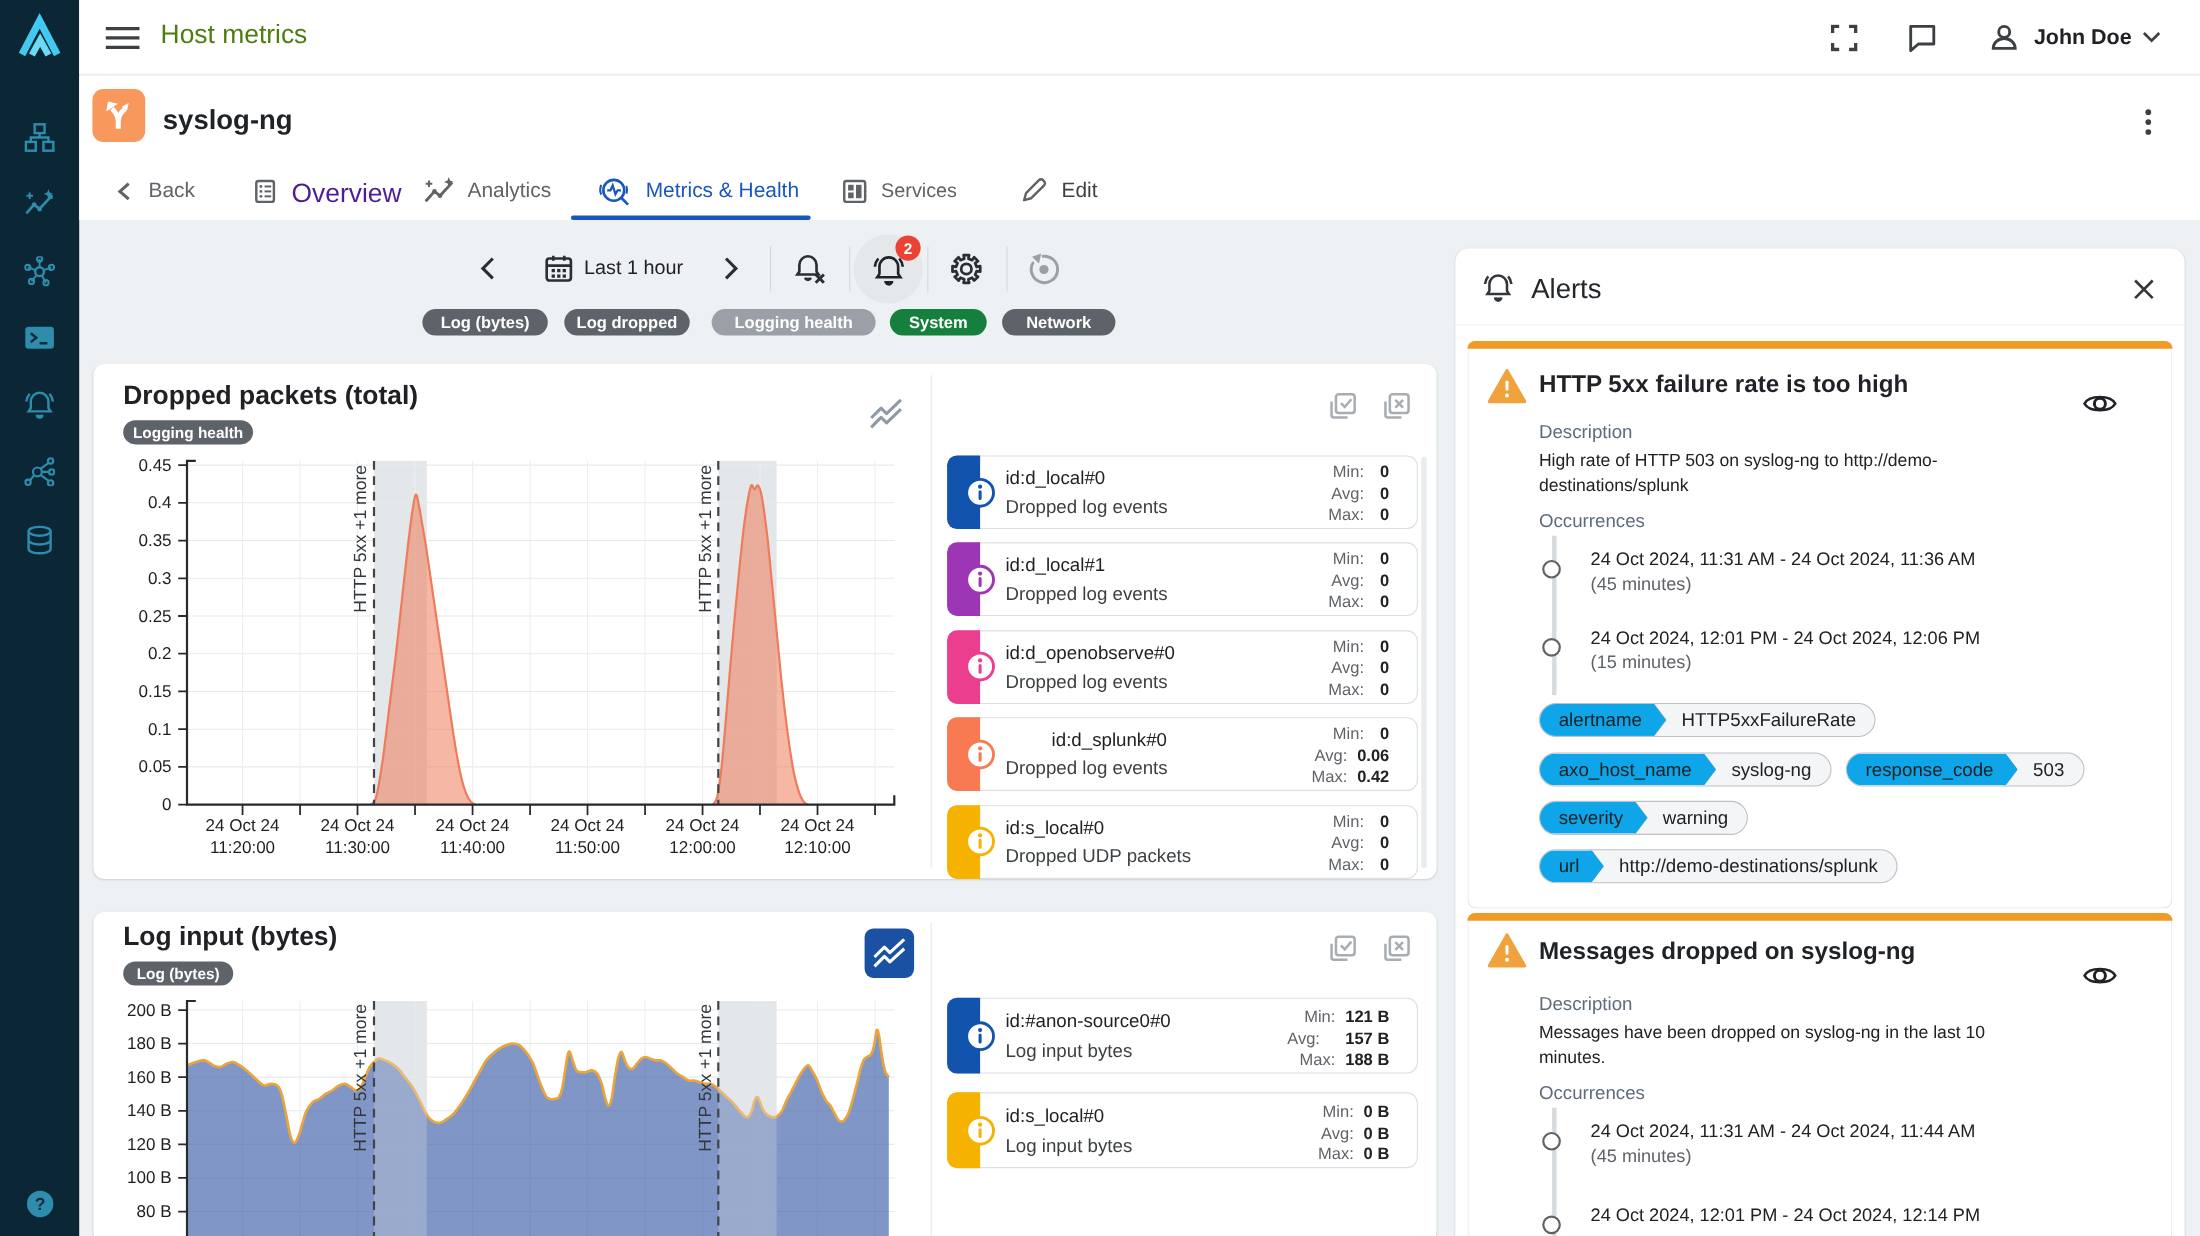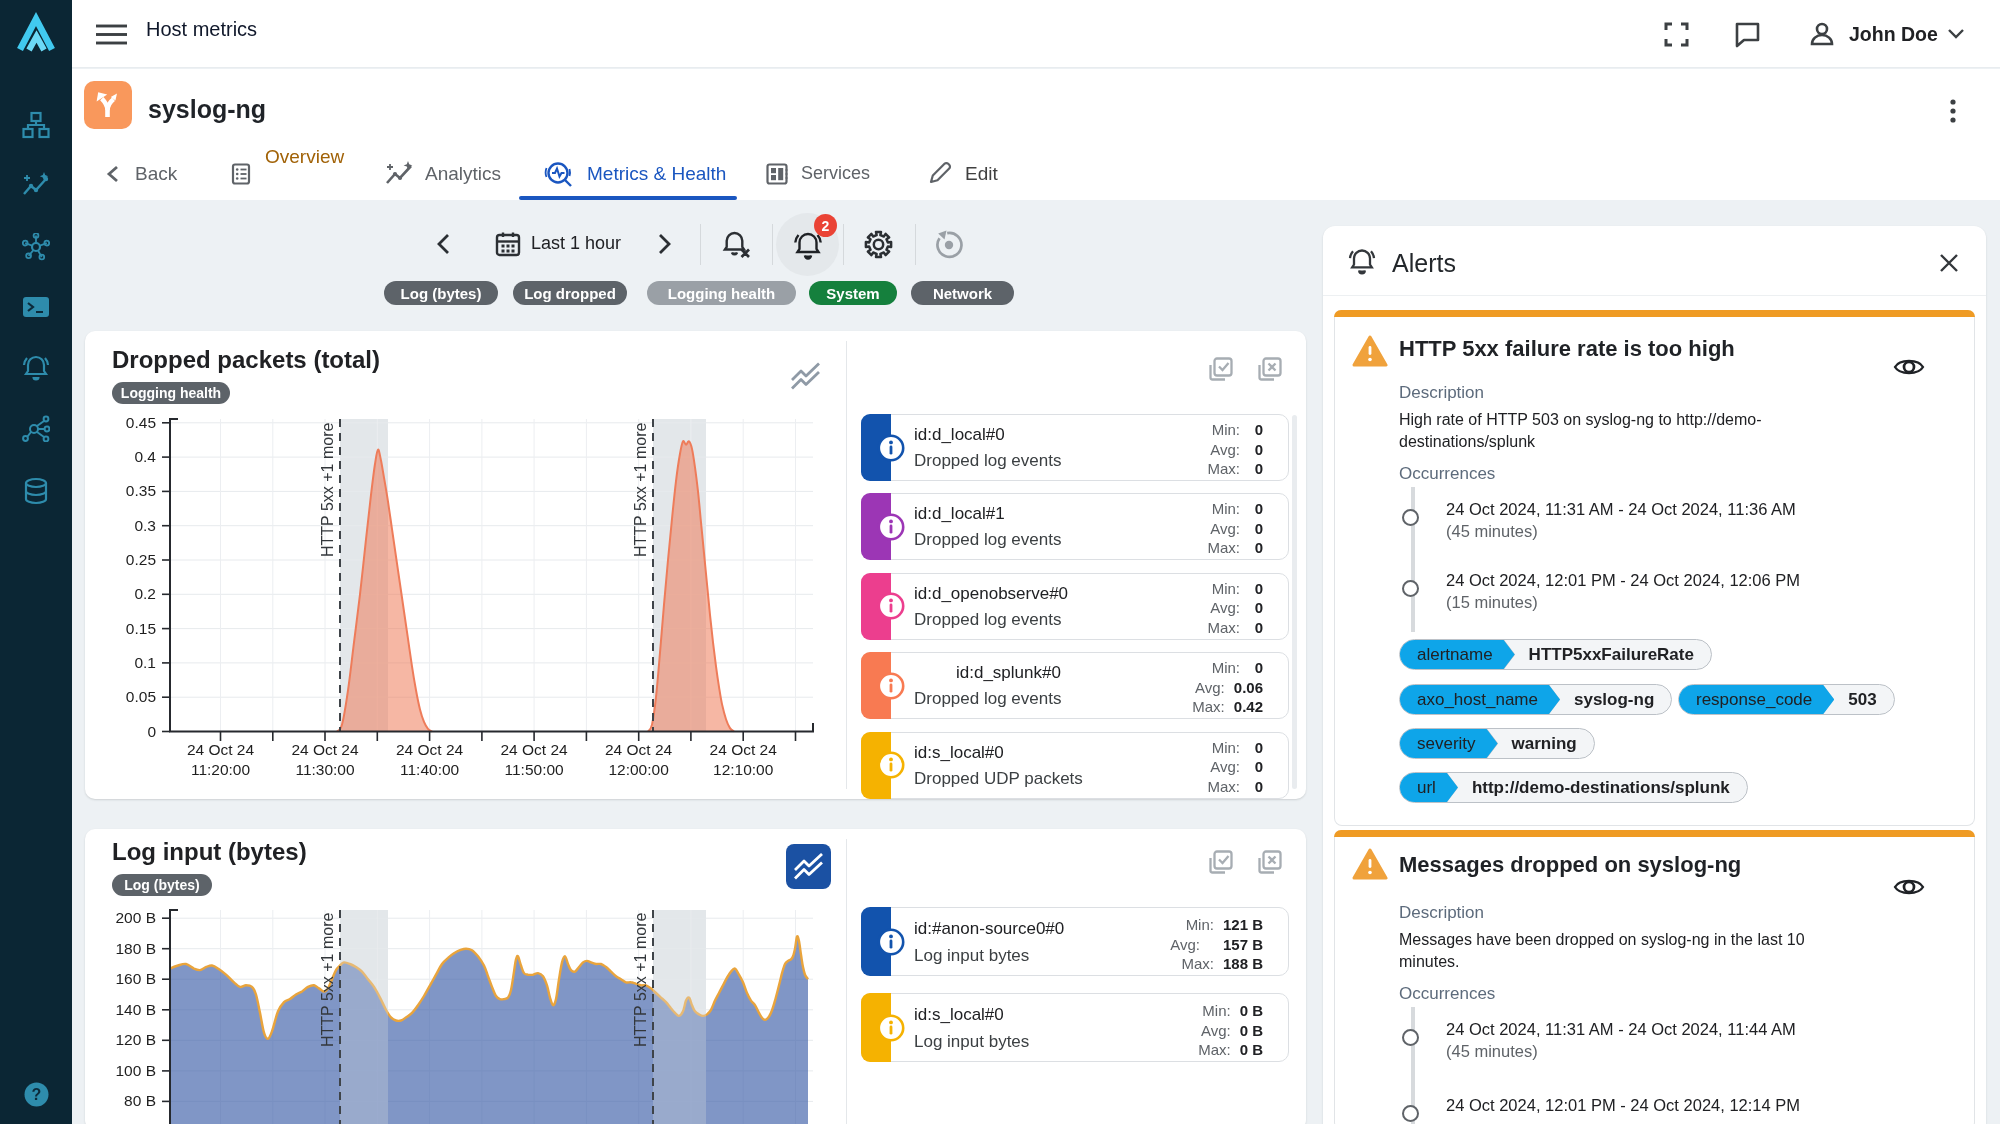--- a/index.html
+++ b/index.html
@@ -8,21 +8,21 @@
 .chip{position:absolute;height:24px;border-radius:12px;background:#5d6369;color:#fff;font-size:15px;font-weight:bold;display:flex;align-items:center;justify-content:center}
 .card{position:absolute;background:#fff;border-radius:10px;box-shadow:0 1px 2px rgba(60,64,67,.18)}
 .litem{position:absolute;border:1px solid #dcdfe3;border-radius:10px;background:#fff}
 .ltit{position:absolute;left:53px;font-size:17px;font-weight:normal;color:#202124;white-space:nowrap}
 .lsub{position:absolute;left:53px;font-size:17px;color:#3c4043;white-space:nowrap}
 .mrow{position:absolute;font-size:15px;color:#5f6368;text-align:right;white-space:nowrap}
 .mrow b{color:#202124}
 .tag{position:absolute;height:31px;border:1.5px solid #bcc1c7;border-radius:16px;background:#f3f5f7;display:flex;align-items:center;overflow:hidden;font-size:17px}
 .tagl{height:100%;display:flex;align-items:center;background:#0ea5e9;padding:0 22px 0 17px;clip-path:polygon(0 0,calc(100% - 11px) 0,100% 50%,calc(100% - 11px) 100%,0 100%)}
 .tagchev{margin-left:-13px;flex:none}
-.tagr{padding:0 17px 0 12px;font-weight:bold;white-space:nowrap}
+.tagr{padding:0 17px 0 12px;font-weight:normal;white-space:nowrap}
 .dlab{position:absolute;font-size:17px;color:#5d6b7c}
 .dtxt{position:absolute;font-size:16px;color:#202124;line-height:21.5px}
 .otim{position:absolute;font-size:16.5px;color:#202124;line-height:22px}
 .otim .g{color:#5f6368}
 </style></head>
 <body>
 
 <div class="abs" style="left:0;top:0;width:72px;height:1124px;background:#0b2634"></div>
 <svg style="position:absolute;left:13px;top:9px" width="46" height="46" viewBox="0 0 46 44">
     <g fill="none">
@@ -96,21 +96,21 @@
     <text x="13.5" y="19" text-anchor="middle" font-size="16" font-weight="bold" fill="#0c2a3a">?</text>
   </svg>
 <div class="abs" style="left:72px;top:0;width:1928px;height:68px;background:#fff;border-bottom:1px solid #e8ecef"></div>
 <svg style="position:absolute;left:96px;top:24px" width="31" height="21" viewBox="0 0 31 21">
     <g stroke="#3c4043" stroke-width="2.9">
       <line x1="0" y1="2" x2="31" y2="2"></line>
       <line x1="0" y1="10.5" x2="31" y2="10.5"></line>
       <line x1="0" y1="19" x2="31" y2="19"></line>
     </g>
   </svg>
-<div class="abs" style="left:146px;top:18px;font-size:20px;color:#0f172a">Host metrics</div>
+<div class="abs" style="left:146px;top:18px;font-size:24px;color:#4d7c0f">Host metrics</div>
 <svg style="position:absolute;left:1664px;top:22px" width="25" height="25" viewBox="0 0 25 25">
     <g fill="none" stroke="#3c4043" stroke-width="3">
       <path d="M2,8 V2 H8"></path>
       <path d="M17,2 H23 V8"></path>
       <path d="M23,17 V23 H17"></path>
       <path d="M8,23 H2 V17"></path>
     </g>
   </svg>
 <svg style="position:absolute;left:1734px;top:21px" width="27" height="27" viewBox="0 0 27 27">
     <path d="M3,3 H24 V19 H10 L3,25 Z" fill="none" stroke="#3c4043" stroke-width="2.6" stroke-linejoin="round"></path>
@@ -153,21 +153,21 @@
     </g>
     <g fill="#5f6368">
       <circle cx="8.2" cy="7.5" r="1.3"></circle>
       <circle cx="8.2" cy="12" r="1.3"></circle>
       <circle cx="8.2" cy="16.5" r="1.3"></circle>
       <rect x="11.5" y="6.6" width="6" height="1.8"></rect>
       <rect x="11.5" y="11.1" width="6" height="1.8"></rect>
       <rect x="11.5" y="15.6" width="6" height="1.8"></rect>
     </g>
   </svg>
-<div class="abs" style="left:265px;top:146px;font-size:19px;color:#a16207">Overview</div>
+<div class="abs" style="left:265px;top:163px;font-size:24px;color:#4c1d95">Overview</div>
 <svg style="position:absolute;left:385px;top:161px" width="28" height="26" viewBox="0 0 28 26">
     <g stroke="#5f6368" fill="#5f6368">
       <path d="M2,22 L10,13 L15,17 L26,5" fill="none" stroke-width="2.6"></path>
       <circle cx="10" cy="13" r="2.1" stroke="none"></circle>
       <circle cx="15" cy="17" r="2.1" stroke="none"></circle>
       <path d="M5,3 v6 M2,6 h6" stroke-width="1.8" fill="none"></path>
       <path d="M23,0 l1.2,3.2 3.2,1.2 -3.2,1.2 -1.2,3.2 -1.2,-3.2 -3.2,-1.2 3.2,-1.2 Z" stroke="none"></path>
     </g>
   </svg>
 <div class="abs" style="left:425px;top:163px;font-size:19px;color:#5f6368">Analytics</div>

